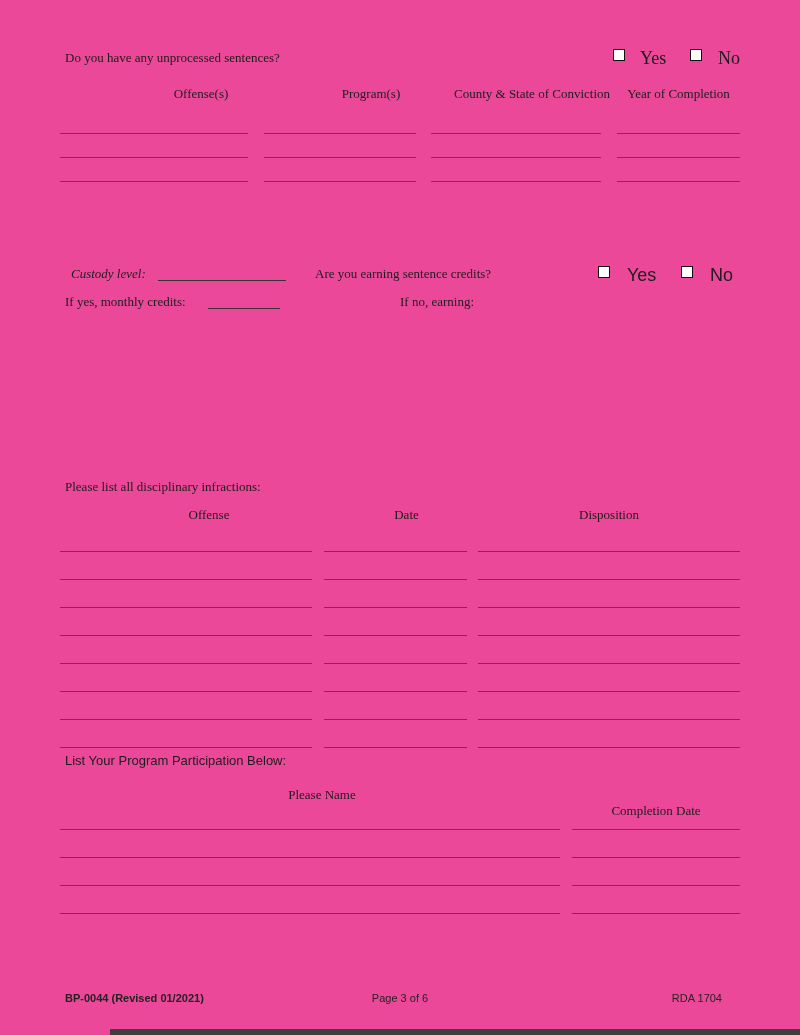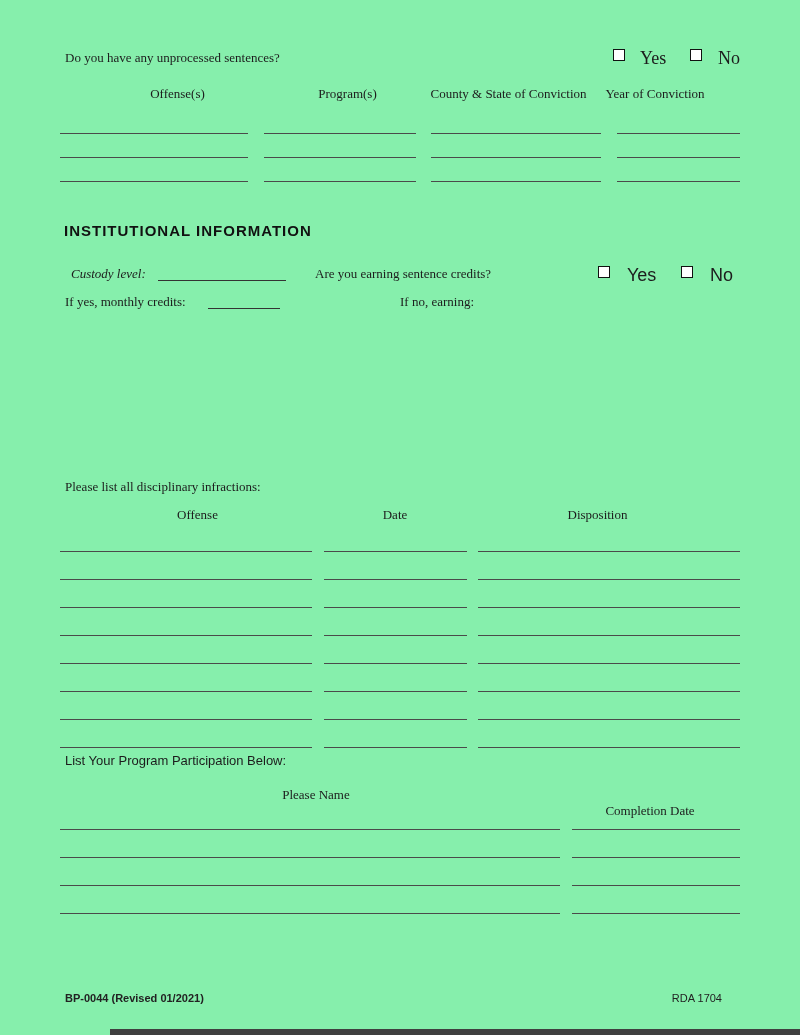--- a/index.html
+++ b/index.html
@@ -1,20 +1,20 @@
 <!DOCTYPE html>
 <html><head>
 <meta charset="utf-8">
 <style>
   * { margin:0; padding:0; box-sizing:border-box; }
   html,body { background:#ffffff; }
   .page {
     position:relative;
     width:800px; height:1035px;
-    background:#86efac;
+    background:#ec4899;
     font-family:"Liberation Serif", serif;
     color:#1c1c1c;
     overflow:hidden;
   }
   .abs { position:absolute; }
   .serif { font-family:"Liberation Serif", serif; font-size:13px; }
   .sans  { font-family:"Liberation Sans", sans-serif; }
 
   .cb {
     display:inline-block;
@@ -27,21 +27,21 @@
 
   .section-heading {
     font-family:"Liberation Sans", sans-serif;
     font-size:15px; font-weight:bold;
     letter-spacing:1px;
     color:#111;
   }
 
   
   .grid-row {
-    display:flex; justify-content:center;
+    display:flex; justify-content:flex-end;
     width:680px;
   }
   .hdr-cell { text-align:center; font-size:13px; }
 
   .sent-c1 { width:188px; } .sent-c2 { width:152px; }
   .sent-c3 { width:170px; } .sent-c4 { width:123px; }
 
   .disc-c1 { width:252px; } .disc-c2 { width:143px; } .disc-c3 { width:262px; }
 
   .prog-c1 { width:500px; } .prog-c2 { width:168px;margin-top:16px; }
@@ -79,21 +79,21 @@
   <span class="abs cb" style="left:613px; top:49px;"></span>
   <span class="abs cb-label serif" style="left:633px; top:48px;">Yes</span>
 
   <span class="abs cb" style="left:690px; top:49px;"></span>
   <span class="abs cb-label serif" style="left:711px; top:48px;">No</span>
 
   <div class="abs grid-row serif" style="left:60px; top:86px;">
     <div class="hdr-cell sent-c1">Offense(s)</div>
     <div class="hdr-cell sent-c2">Program(s)</div>
     <div class="hdr-cell sent-c3">County &amp; State of Conviction</div>
-    <div class="hdr-cell sent-c4">Year of Conviction</div>
+    <div class="hdr-cell sent-c4">Year of Completion</div>
   </div>
 
   <div class="abs sent-table rows-24" style="left:60px; top:110px;">
       <div class="blank-row">
         <div class="blank-cell"></div>
         <div class="blank-cell"></div>
         <div class="blank-cell"></div>
         <div class="blank-cell"></div>
       </div>
       <div class="blank-row">
@@ -103,21 +103,20 @@
         <div class="blank-cell"></div>
       </div>
       <div class="blank-row">
         <div class="blank-cell"></div>
         <div class="blank-cell"></div>
         <div class="blank-cell"></div>
         <div class="blank-cell"></div>
       </div>
     </div>
 
-  <div class="abs section-heading" style="left:64px; top:222px;">INSTITUTIONAL INFORMATION</div>
 
   <div class="abs serif" style="left:71px; top:266px;font-style:italic;">Custody level:</div>
   <span class="abs inline-line" style="left:158px; top:264px; width:128px; height:17px;"></span>
 
   <div class="abs serif" style="left:315px; top:266px;">Are you earning sentence credits?</div>
 
   <span class="abs cb" style="left:598px; top:266px;"></span>
   <span class="abs cb-label sans" style="left:620px; top:265px;">Yes</span>
 
   <span class="abs cb" style="left:681px; top:266px;"></span>
@@ -199,16 +198,17 @@
         <div class="blank-cell"></div>
         <div class="blank-cell"></div>
       </div>
       <div class="blank-row">
         <div class="blank-cell"></div>
         <div class="blank-cell"></div>
       </div>
     </div>
 
   <div class="abs footer-text" style="left:65px; top:992px;font-weight:bold;">BP-0044 (Revised 01/2021)</div>
+  <div class="abs footer-text" style="left:0; top:992px; width:800px; text-align:center;">Page 3 of 6</div>
   <div class="abs footer-text" style="right:78px; top:992px;">RDA 1704</div>
 
   <div class="bottom-bar"></div>
 </div>
 
 </body></html>

